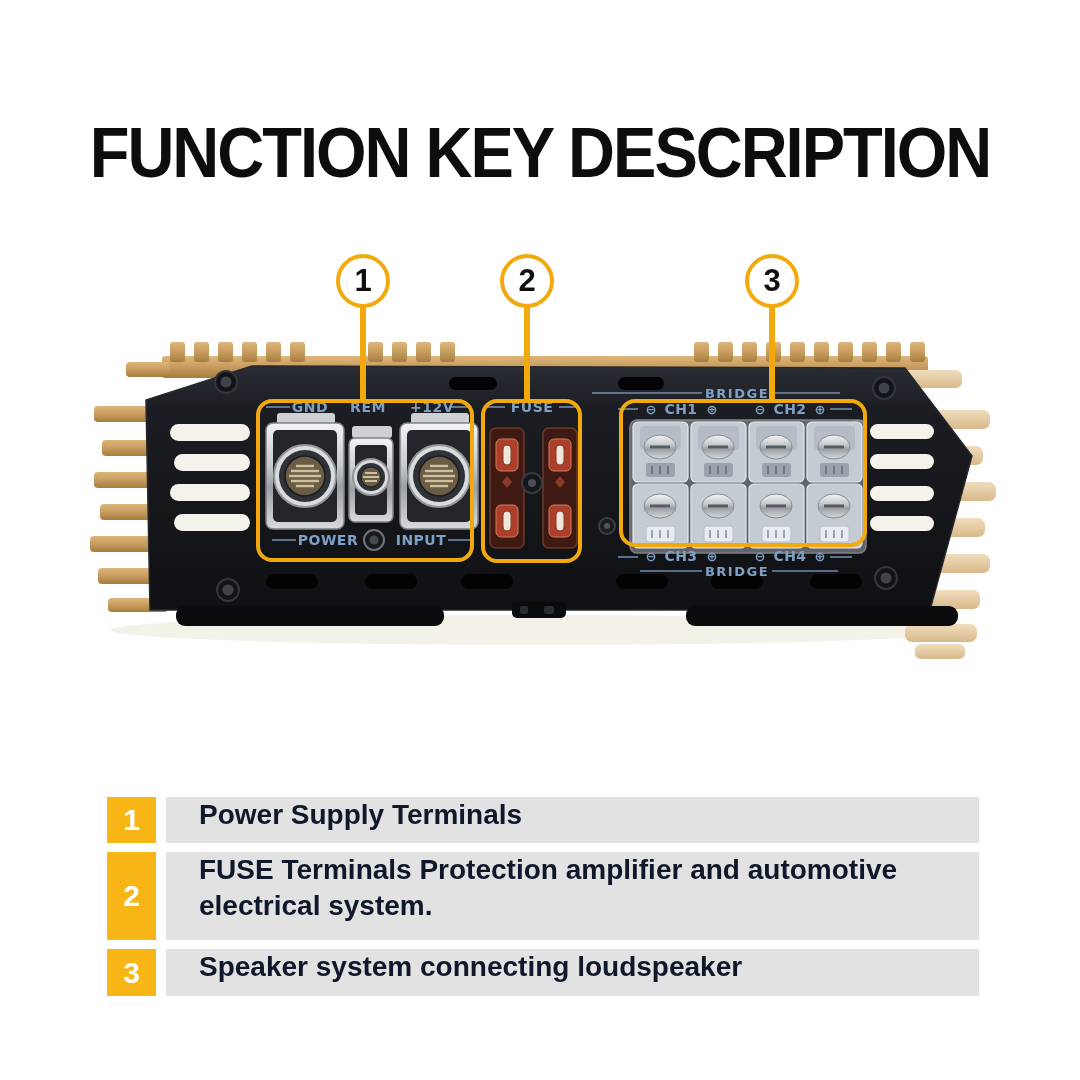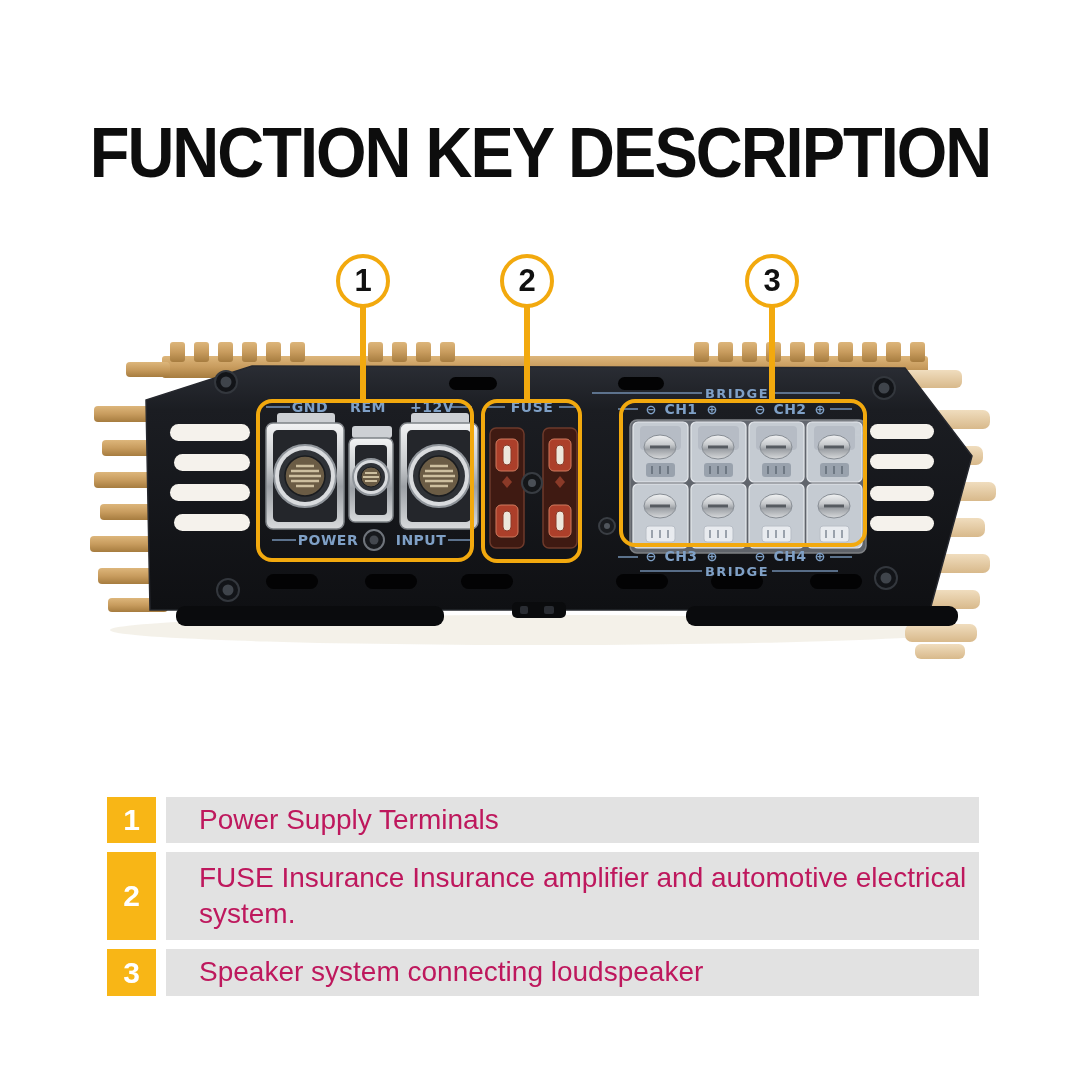--- a/index.html
+++ b/index.html
@@ -49,22 +49,22 @@
   }
   .lrow{display:flex;gap:10px}
   #r1{height:46px}
   #r2{height:88px}
   #r3{height:47px}
   .lnum{
     width:49px;flex:none;background:var(--badge);color:#ffffff;
     font-size:30px;font-weight:700;display:flex;align-items:center;justify-content:center;
   }
   .lbar{
-    flex:1;background:var(--bar_bg);display:flex;align-items:center;
-    padding-left:33px;font-size:28px;font-weight:400;color:#be185d;line-height:1.29;
+    flex:1;background:var(--bar_bg);display:flex;align-items:flex-start;
+    padding-left:33px;font-size:28px;font-weight:700;color:#0f172a;line-height:1.29;
   }
   .lbar span{display:block;max-width:768px}
 </style>
 </head>
 <body>
 
 <h1 class="title">FUNCTION KEY DESCRIPTION</h1>
 
 <svg class="amp-svg" width="1080" height="450" viewBox="0 0 1080 450">
   <defs>
@@ -425,21 +425,21 @@
 <div class="legend">
   <div class="lrow" id="r1">
     <div class="lnum">1</div>
     <div class="lbar">
       <span>Power Supply Terminals</span>
     </div>
   </div>
   <div class="lrow" id="r2">
     <div class="lnum">2</div>
     <div class="lbar">
-      <span>FUSE Insurance Insurance amplifier and automotive electrical system.</span>
+      <span>FUSE Terminals Protection amplifier and automotive electrical system.</span>
     </div>
   </div>
   <div class="lrow" id="r3">
     <div class="lnum">3</div>
     <div class="lbar">
       <span>Speaker system connecting loudspeaker</span>
     </div>
   </div>
 </div>
 

